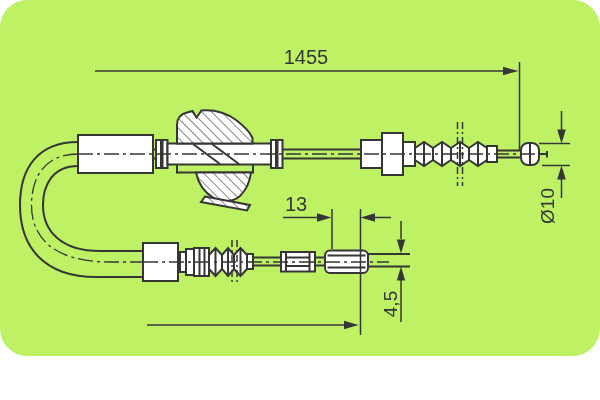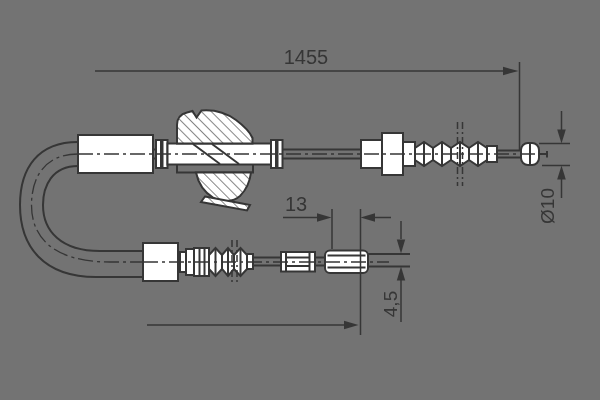--- a/index.html
+++ b/index.html
@@ -1,18 +1,18 @@
 <!DOCTYPE html>
 <html><head>
 <meta charset="utf-8">
 <style>
   html,body{margin:0;padding:0;background:#ffffff;}
   .stage{
-    position:relative;width:600px;height:400px;background:#737373;
-    font-family:"Liberation Sans", sans-serif;overflow:hidden;
+    position:relative;width:600px;height:356px;background:#bef264;
+    font-family:"Liberation Sans", sans-serif;overflow:hidden;border-radius:27px;
   }
   svg{display:block;}
   text{
     font-family:"Liberation Sans","DejaVu Sans",sans-serif;
     fill:#363636;
   }
   .dim-label{font-size:20px;}
   .dim-label-rot{font-size:19px;}
 </style>
 </head>

